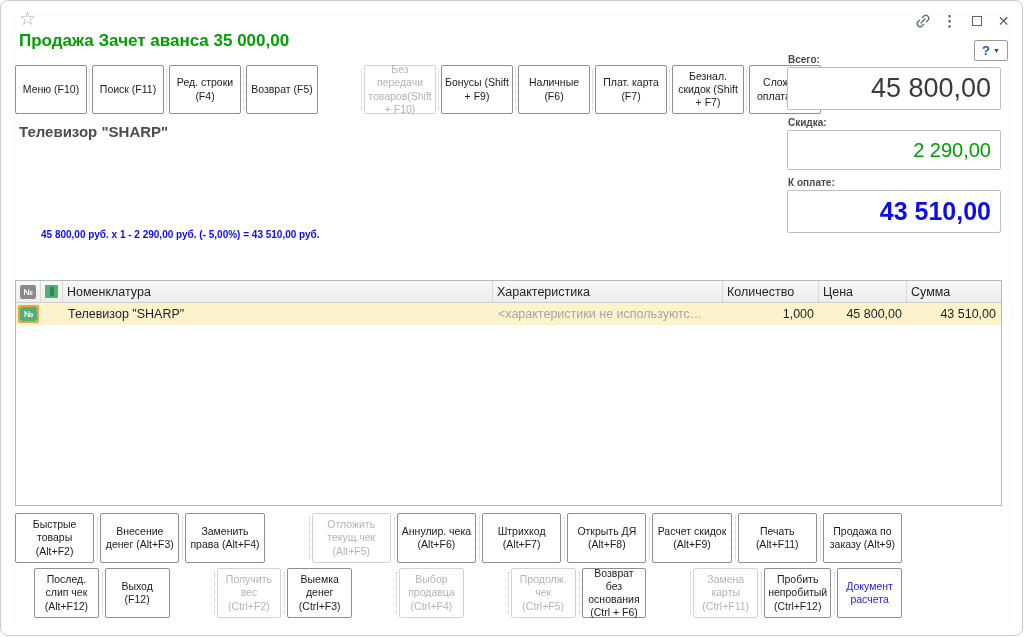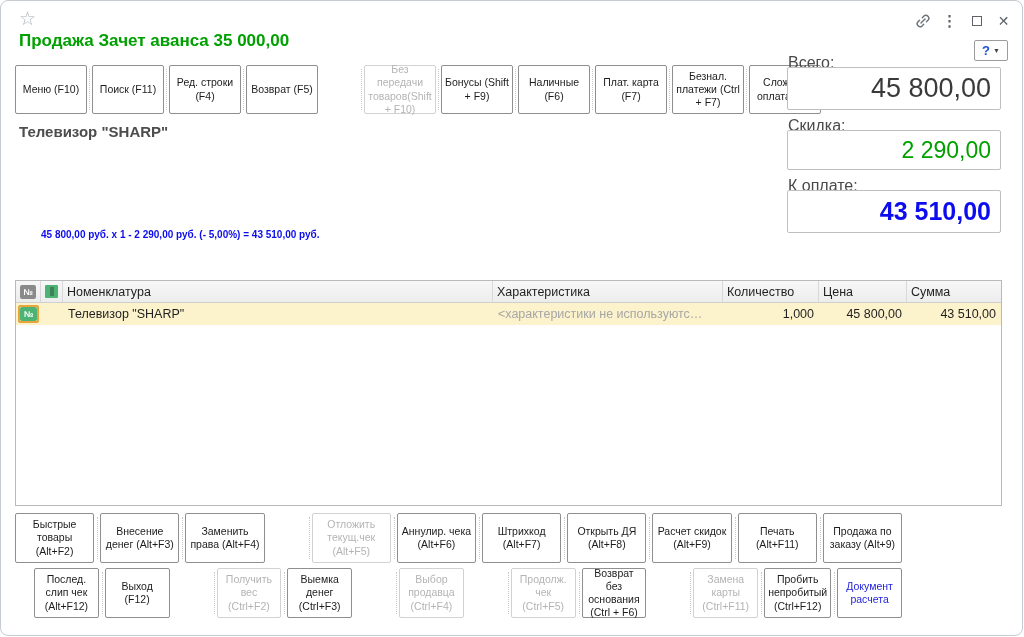--- a/index.html
+++ b/index.html
@@ -38,25 +38,25 @@
     font-size:10.5px; line-height:1.25; color:#1c1c1c; display:flex; align-items:center; justify-content:center;
     text-align:center; padding:2px 3px; cursor:pointer;}
   .toolbar-top .btn{width:72px; flex:0 0 72px;}
   .toolbar-bottom .btn{flex:1 1 0;}
   .btn:not(:first-child)::before{content:""; position:absolute; left:-4px; top:3px; bottom:3px;
     border-left:1px dotted #c9c9c9;}
   .btn.disabled{color:var(--disabled-text); border-color:var(--disabled-border); cursor:default;margin-left:41px;}
   .btn.linklike{color:#2323dd;}
 
   
-  .tot-label{position:absolute; left:787px; font-size:16px; font-weight:normal; color:#4a4a4a;}
+  .tot-label{position:absolute; left:787px; font-size:10px; font-weight:bold; color:#4a4a4a;}
   .tot-field{position:absolute; left:786px; width:214px; background:#fff; border:1px solid #bfbfbf;
     border-radius:2px; display:flex; align-items:center; justify-content:flex-end; padding-right:9px;}
   .lbl-total{top:53px;} .fld-total{top:66px; height:43px; font-size:27px; color:var(--total);}
-  .lbl-disc{top:116px;} .fld-disc{top:129px; height:40px; font-size:23px; color:var(--green);}
+  .lbl-disc{top:116px;} .fld-disc{top:129px; height:40px; font-size:20px; color:var(--green);}
   .lbl-due{top:176px;}  .fld-due{top:189px; height:43px; font-size:25px; font-weight:bold; color:var(--blue);}
 
   .product-title{position:absolute; left:18px; top:122px; font-size:15px; font-weight:bold; color:#4d4d4d;}
   .formula{position:absolute; left:40px; top:228px; font-size:10px; font-weight:bold; color:var(--blue);}
 
   
   .table{position:absolute; left:14px; top:279px; width:987px; height:226px;
     border:1px solid #b9b9b9; background:#fff;}
   .tgrid{display:grid; grid-template-columns:25px 22px 430px 230px 96px 88px 1fr; align-items:stretch;}
   .thead{height:22px; background:linear-gradient(#f7f7f7,#ededed); border-bottom:1px solid #cfcfcf;
@@ -106,21 +106,21 @@
 
   <div class="toolbar-top">
     <div class="btn">Меню (F10)</div>
     <div class="btn">Поиск (F11)</div>
     <div class="btn">Ред. строки (F4)</div>
     <div class="btn">Возврат (F5)</div>
     <div class="btn disabled">Без передачи товаров(Shift + F10)</div>
     <div class="btn">Бонусы (Shift + F9)</div>
     <div class="btn">Наличные (F6)</div>
     <div class="btn">Плат. карта (F7)</div>
-    <div class="btn">Безнал. платежи (Ctrl + F7)</div>
+    <div class="btn">Безнал. скидок (Shift + F7)</div>
     <div class="btn">Сложная оплата (F8)</div>
   </div>
 
   <div class="tot-label lbl-total">Всего:</div>
   <div class="tot-field fld-total">45 800,00</div>
   <div class="tot-label lbl-disc">Скидка:</div>
   <div class="tot-field fld-disc">2 290,00</div>
   <div class="tot-label lbl-due">К оплате:</div>
   <div class="tot-field fld-due">43 510,00</div>
 

